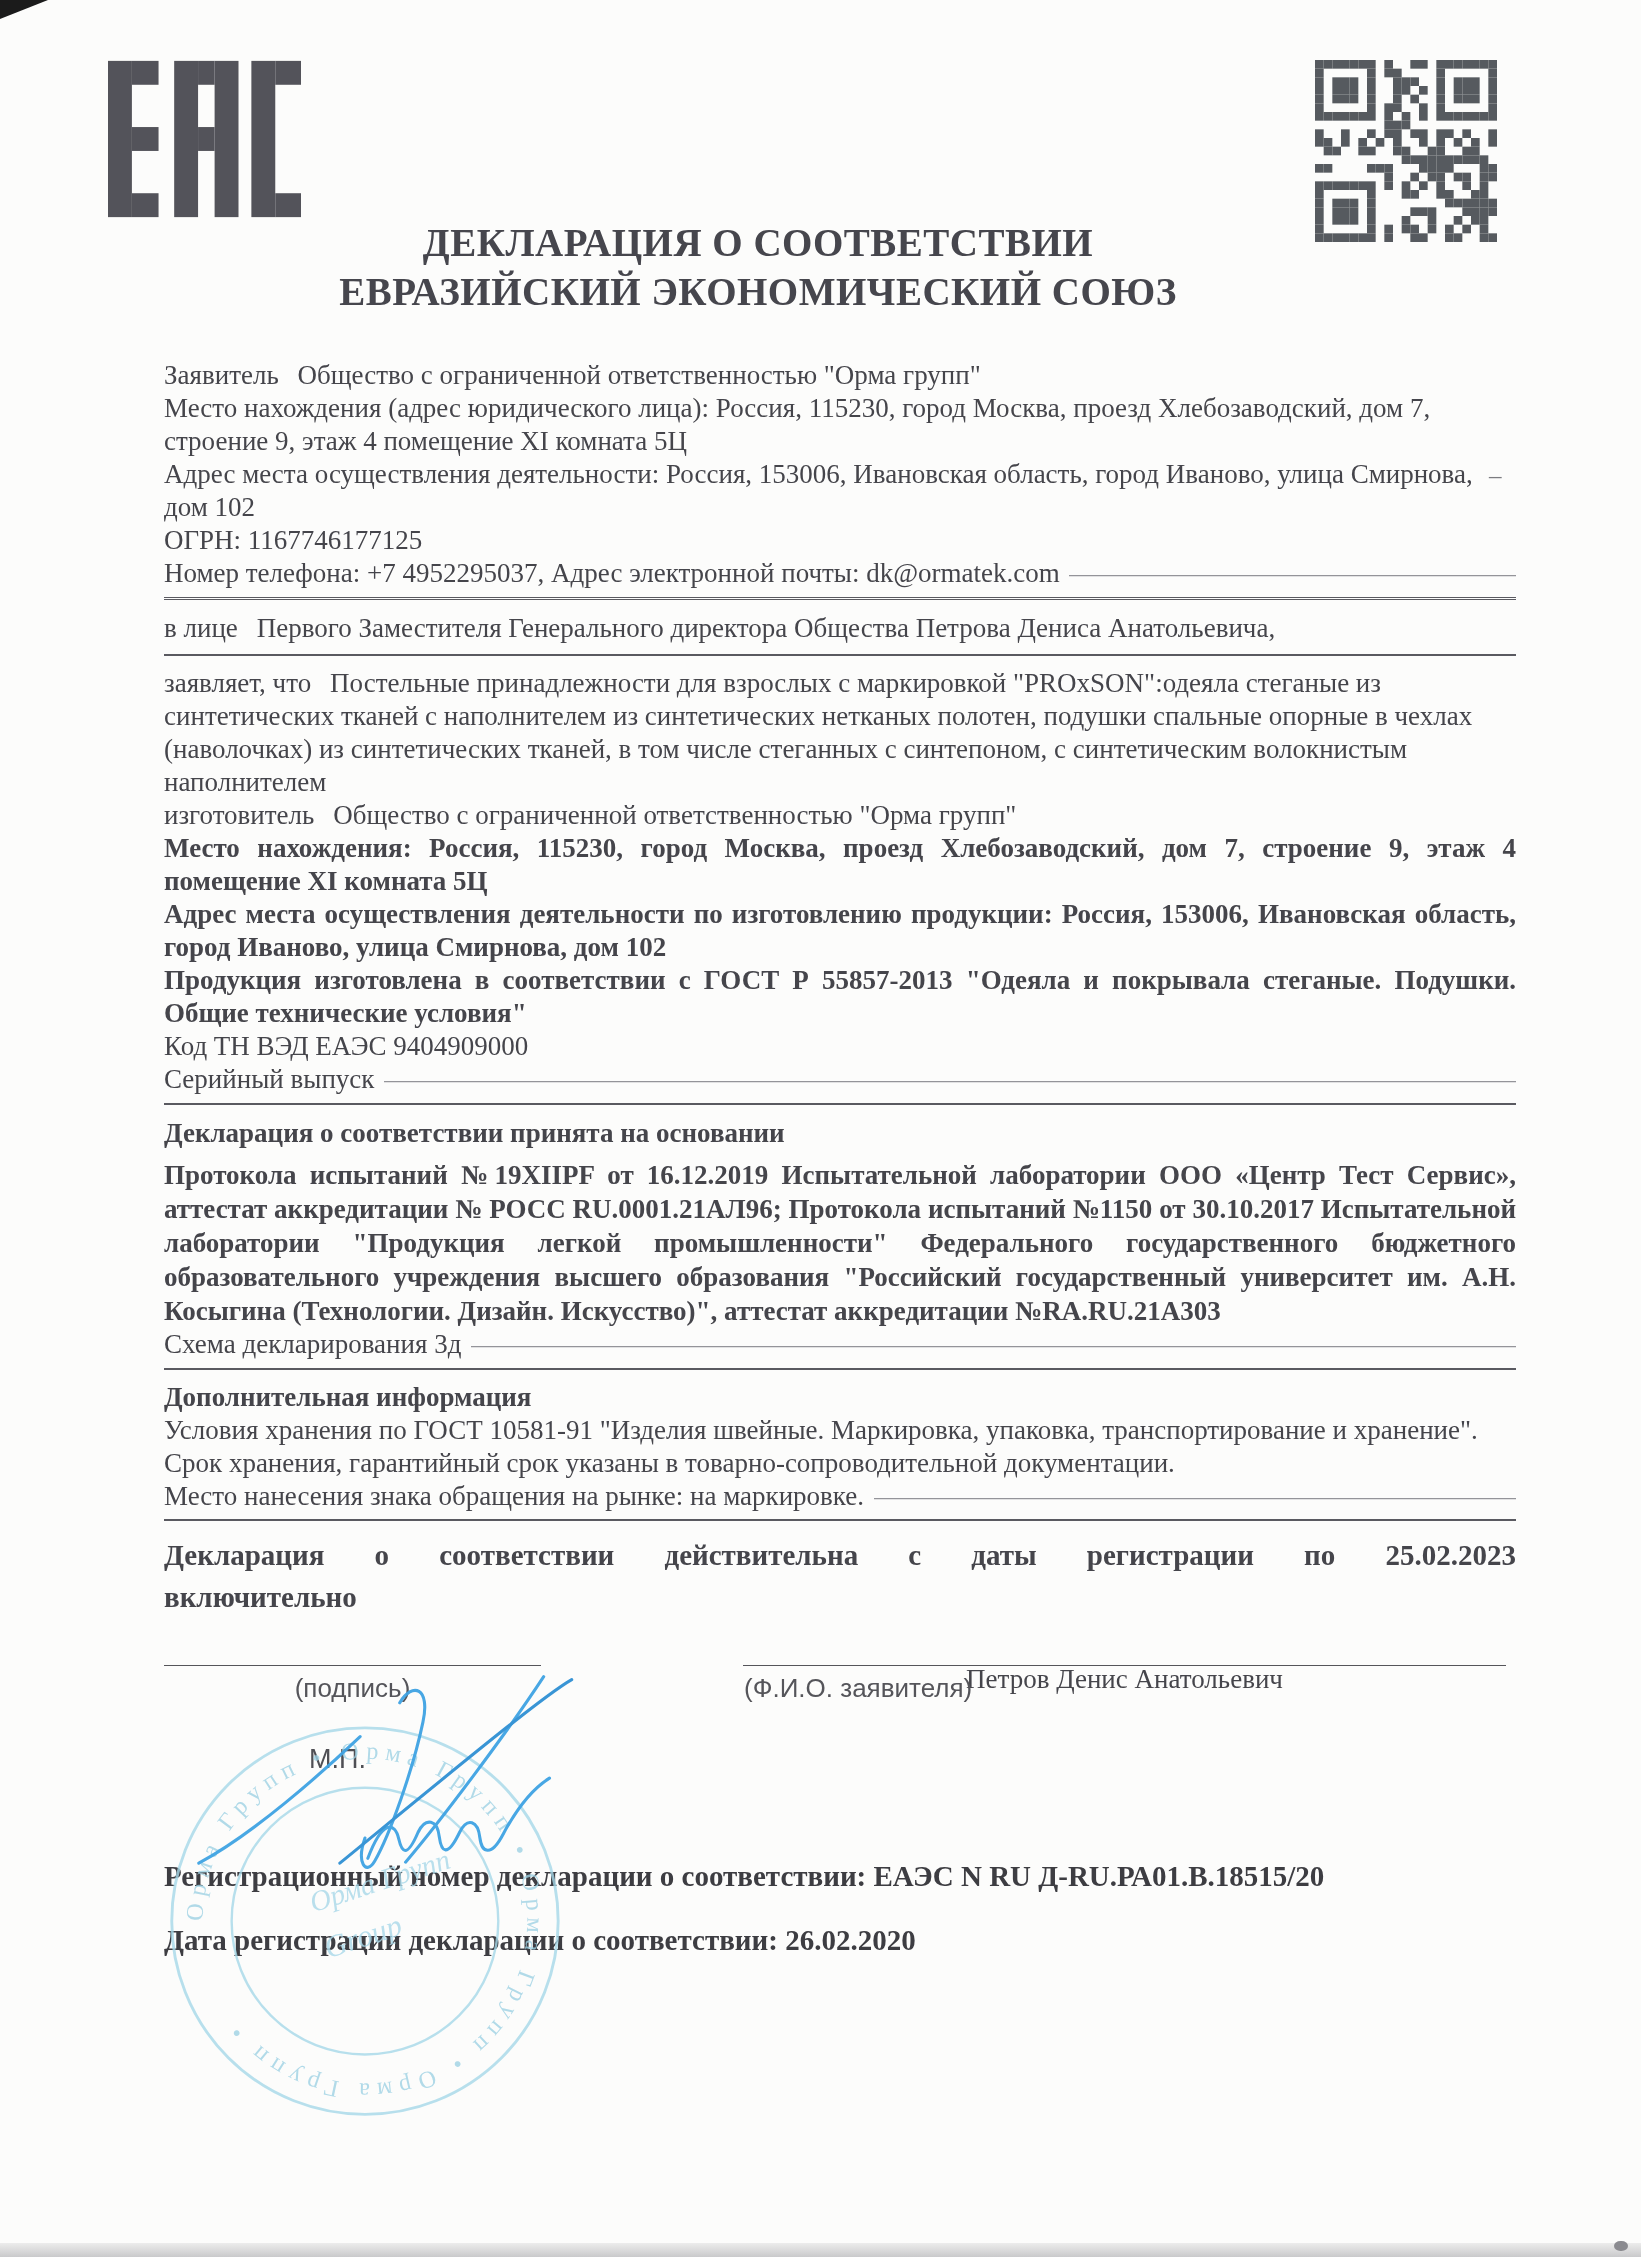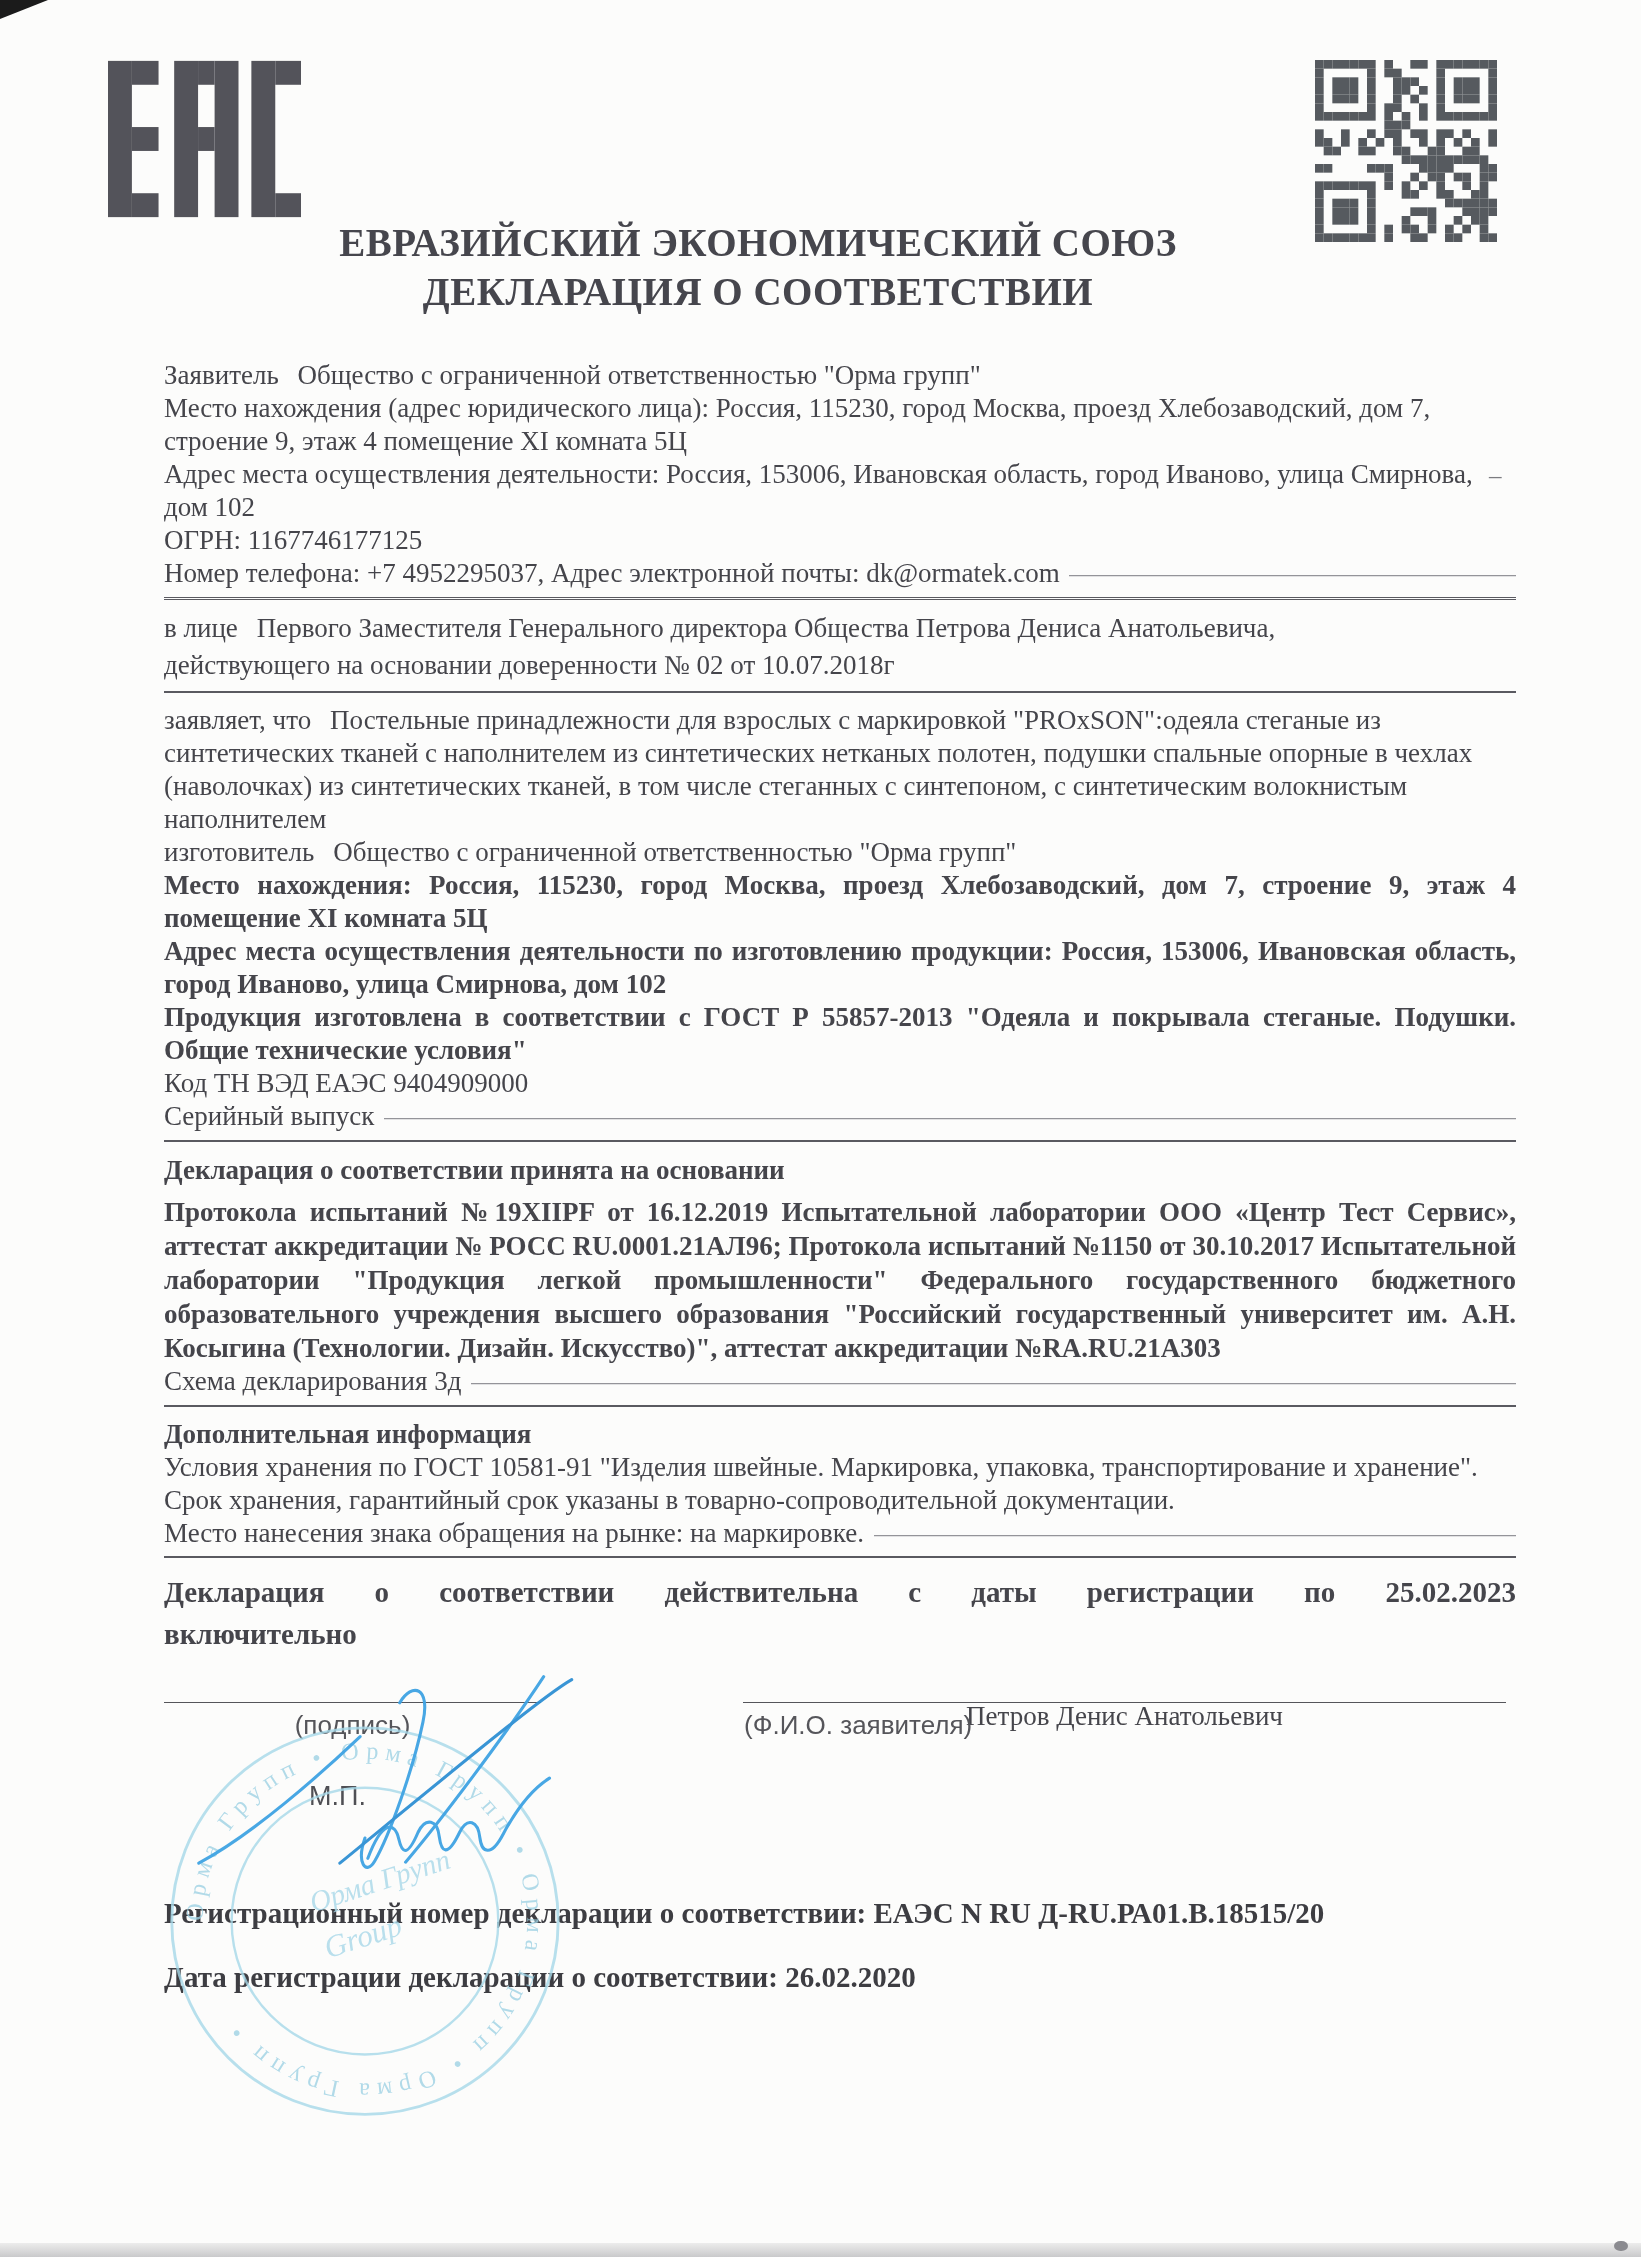--- a/index.html
+++ b/index.html
@@ -75,22 +75,22 @@
         <rect x="98" y="0" width="18" height="26"></rect>
           <rect x="98" y="72" width="18" height="26"></rect>
         <rect x="156" y="0" width="26" height="170"></rect>
           <rect x="182" y="0" width="28" height="26"></rect>
         <rect x="182" y="144" width="28" height="26"></rect>
       </g>
     </svg>
   </div>
 
   <div class="titlebox">
+    <div>ДЕКЛАРАЦИЯ О СООТВЕТСТВИИ</div>
     <div>ЕВРАЗИЙСКИЙ ЭКОНОМИЧЕСКИЙ СОЮЗ</div>
-    <div>ДЕКЛАРАЦИЯ О СООТВЕТСТВИИ</div>
   </div>
 
   <svg id="qr" class="qr" viewBox="0 0 189 189">
       <rect x="0" y="0" width="9" height="9" fill="#565a5f"></rect>
       <rect x="9" y="0" width="9" height="9" fill="#565a5f"></rect>
       <rect x="18" y="0" width="9" height="9" fill="#565a5f"></rect>
       <rect x="27" y="0" width="9" height="9" fill="#565a5f"></rect>
       <rect x="36" y="0" width="9" height="9" fill="#565a5f"></rect>
       <rect x="45" y="0" width="9" height="9" fill="#565a5f"></rect>
       <rect x="54" y="0" width="9" height="9" fill="#565a5f"></rect>
@@ -329,21 +329,20 @@
         <span>Номер телефона: +7 4952295037, Адрес электронной почты: dk@ormatek.com</span>
         <span class="fill"></span>
       </div>
     </div>
 
     <div class="sec rep">
       <div>
         <span class="lbl">в лице</span>
         <span>Первого Заместителя Генерального директора Общества Петрова Дениса Анатольевича,</span>
       </div>
-      <div>действующего на основании доверенности № 02 от 10.07.2018г</div>
     </div>
 
     <div class="sec dec">
       <div>
         <span class="lbl">заявляет, что</span>
         <span>Постельные принадлежности для взрослых с маркировкой "PROxSON":одеяла стеганые из синтетических тканей с наполнителем из синтетических нетканых полотен, подушки спальные опорные в чехлах (наволочках) из синтетических тканей, в том числе стеганных с синтепоном, с синтетическим волокнистым наполнителем</span>
       </div>
       <div>
         <span class="lbl">изготовитель</span>
         <span>Общество с ограниченной ответственностью "Орма групп"</span>

